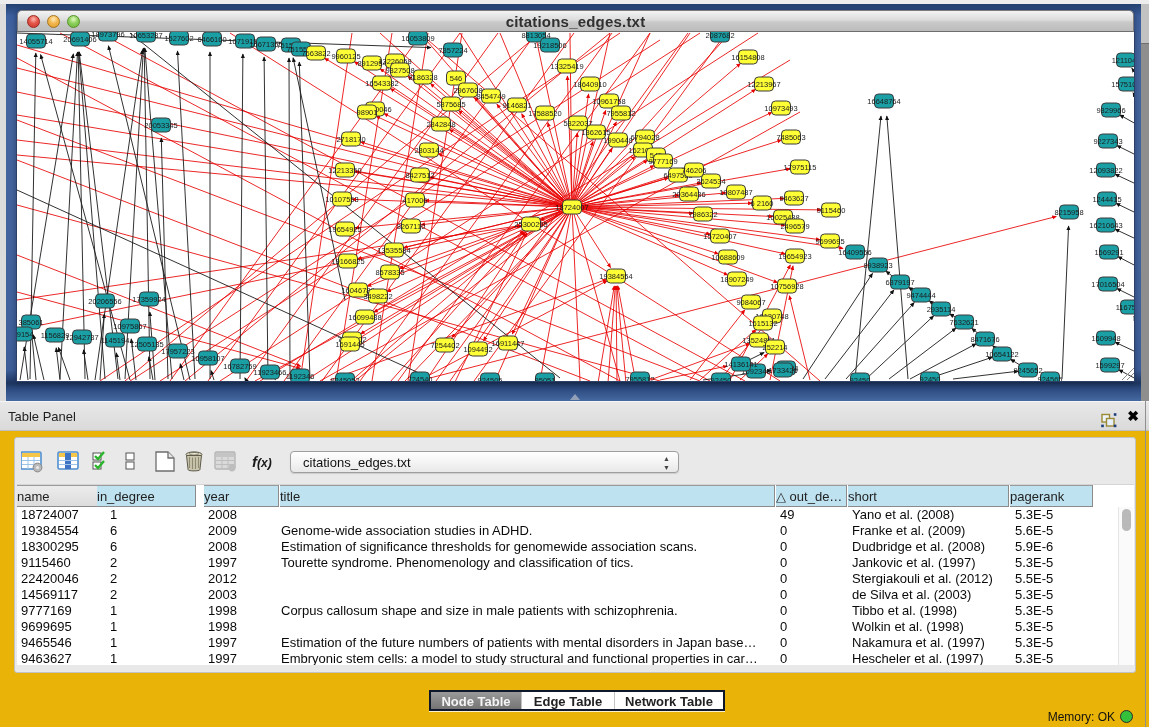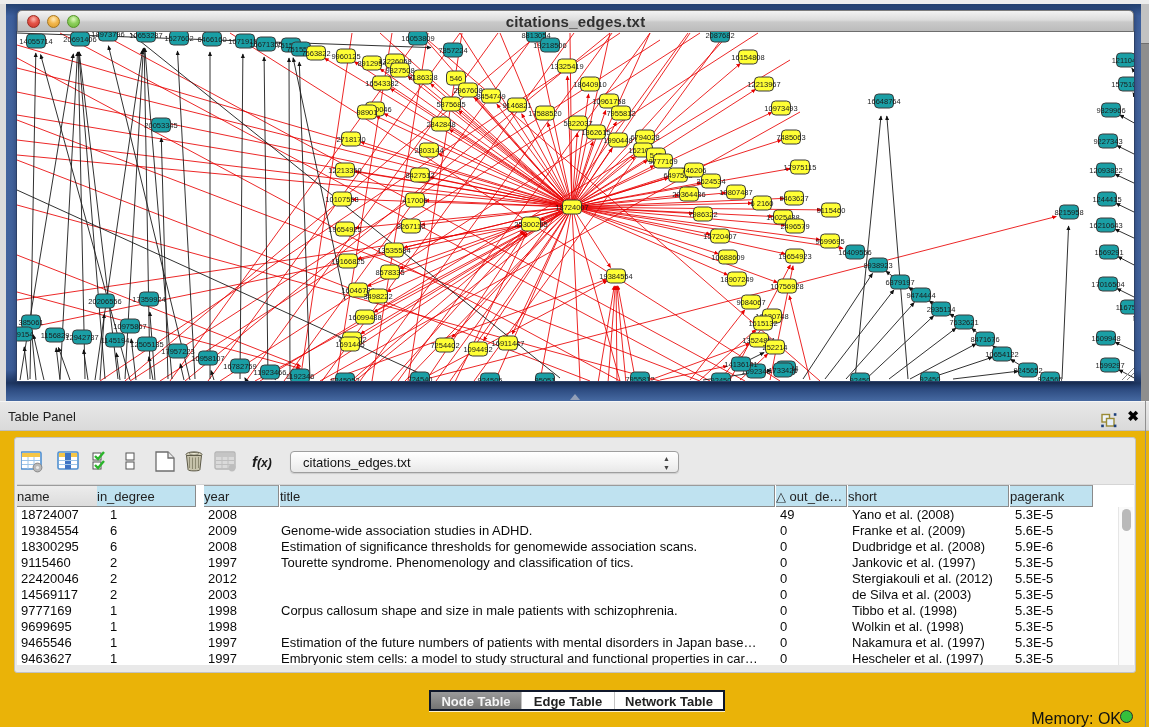--- a/index.html
+++ b/index.html
@@ -48,21 +48,21 @@
 #rows{position:absolute;left:0px;top:22px;width:1095px;height:159px;overflow:hidden}
 #vsb{position:absolute;left:1101px;top:22px;width:15px;height:159px;background:#fafafa;border-left:1px solid #e6e6e6}
 #vsb .thumb{position:absolute;left:3px;top:2px;width:9px;height:22px;background:#b9b9b9;border-radius:5px}
 
 #tabs{position:absolute;left:429px;top:289px;height:21px;border:2px solid #0f172a;border-radius:0;background:#fff;
  box-shadow:0 1px 0 rgba(255,255,255,.8);overflow:hidden}
 .seg{float:left;height:19px;line-height:19px;font-size:13px;font-weight:700;color:#222;text-align:center}
 #seg1{width:90px;background:linear-gradient(#9a9a9a,#6f6f6f);color:#f4f4f4}
 #seg2{width:93px;border-left:1px solid #c4c4c4}
 #seg3{width:109px;border-left:1px solid #c4c4c4}
-#status .txt{position:absolute;right:28px;top:309px;font-size:16px;color:#111}
+#status .txt{position:absolute;right:34px;top:309px;font-size:12px;color:#111}
 #status .led{position:absolute;right:16px;top:309px;width:13px;height:13px;border-radius:50%;background:#35c03c;border:1px solid #2c2c2c}
 #tpedge{position:absolute;right:3px;top:0;width:1px;height:326px;background:#909090}
 svg text{font-family:"Liberation Sans",sans-serif}
 </style></head>
 <body>
 <div id="app">
  <div id="desktop"></div>
  <div id="topstrip"></div>
  <div id="rightstrip">
       <div class="t"></div>

